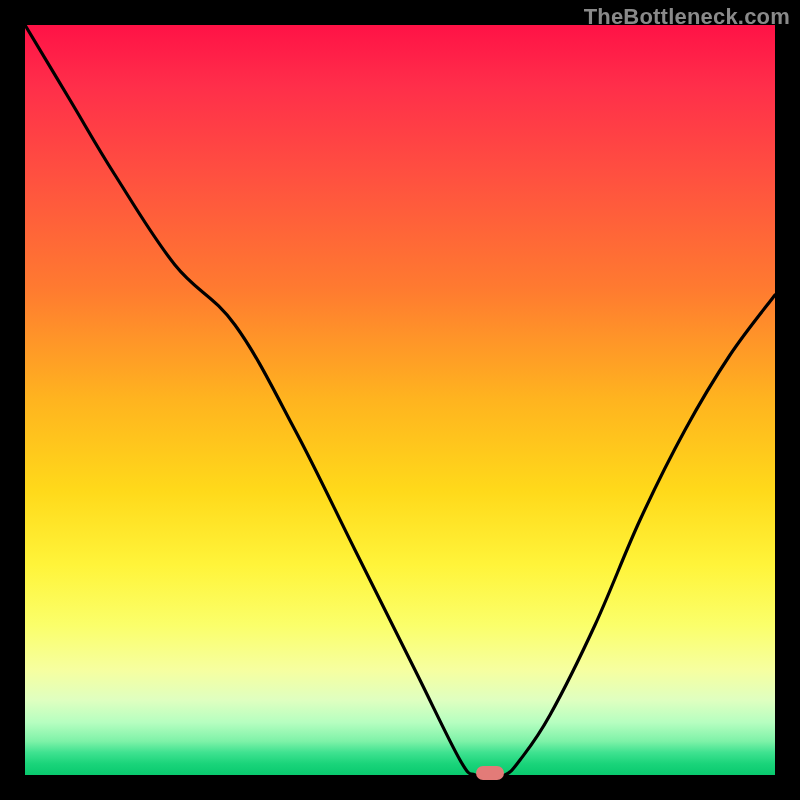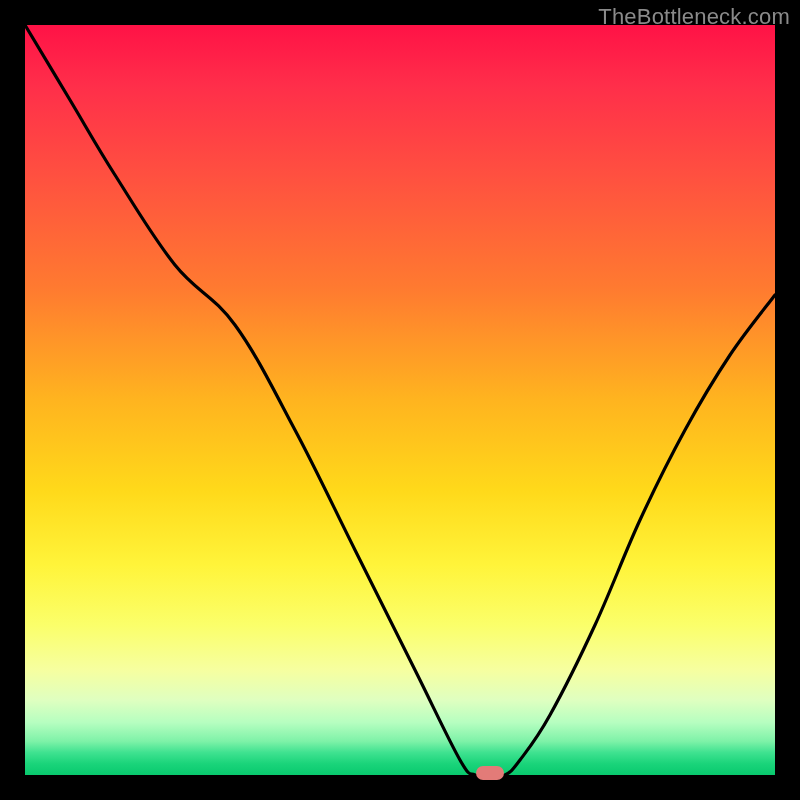--- a/index.html
+++ b/index.html
@@ -42,21 +42,21 @@
       #1ad47a 98.5%,
       #09c96e 100%
     );
   }
   .watermark {
     position: absolute;
     top: 4px;
     right: 10px;
     color: #8a8a8a;
     font-size: 22px;
-    font-weight: 400;
+    font-weight: 700;
     letter-spacing: 0.2px;
     user-select: none;
   }
   svg.curve {
     position: absolute;
     left: 0;
     top: 0;
     width: 750px;
     height: 750px;
     overflow: visible;

